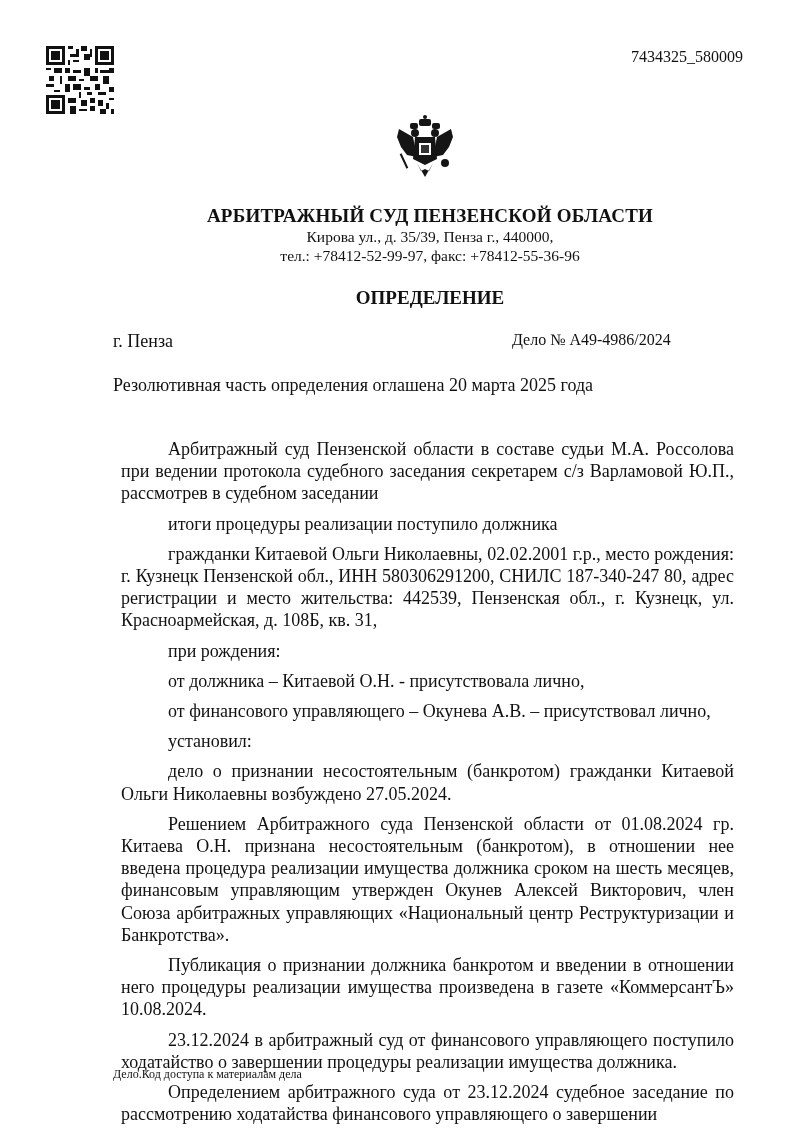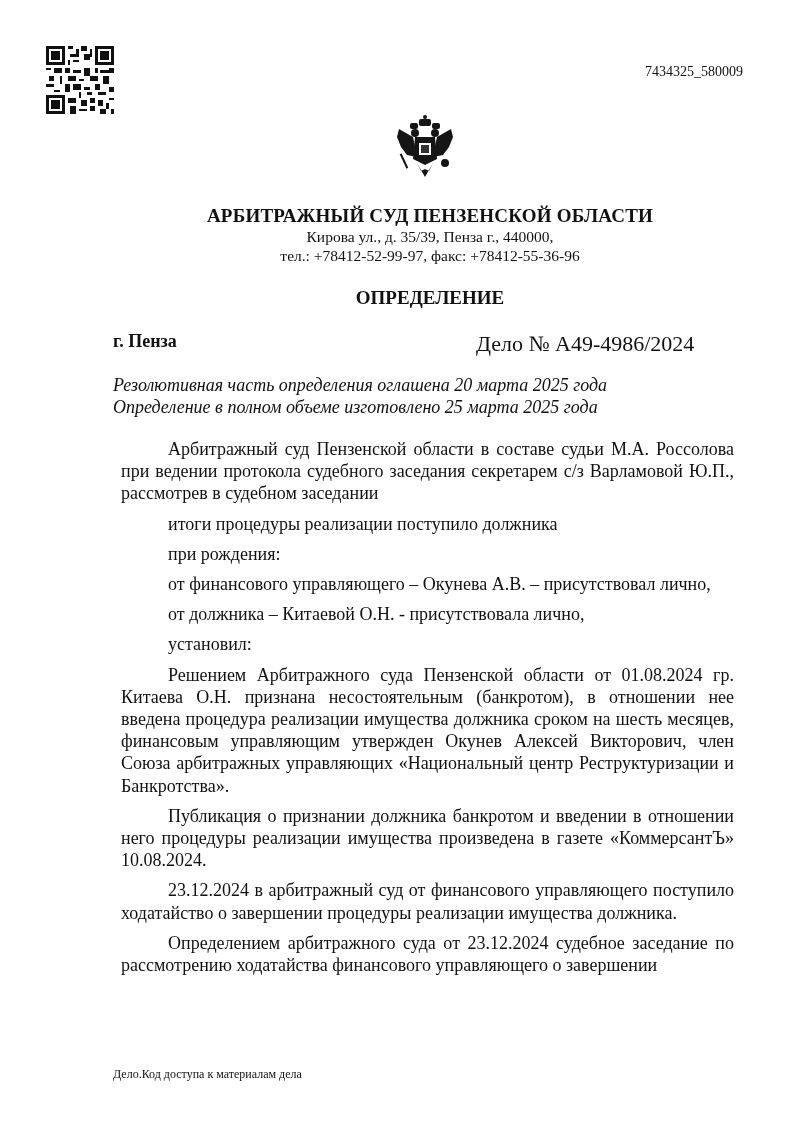--- a/index.html
+++ b/index.html
@@ -2,30 +2,30 @@
 <html><head>
   <meta charset="utf-8">
   <style>
     html, body { margin: 0; padding: 0; background: #ffffff; }
     body {
       width: 800px; height: 1131px; position: relative; overflow: hidden;
       font-family: "Liberation Serif", "DejaVu Serif", serif;
       color: #111111;
     }
     .qr { position: absolute; left: 46px; top: 46px; width: 68px; height: 68px; }
-    .doc-id { position: absolute; right: 57px; top: 48px; font-size: 14px; margin-top: 16px; }
+    .doc-id { position: absolute; right: 57px; top: 48px; font-size: 16px; }
     .emblem { position: absolute; left: 393px; top: 113px; width: 64px; height: 70px; }
     .header { position: absolute; left: 0; width: 860px; text-align: center; }
     .court-name { top: 205px; font-size: 19px; font-weight: bold; letter-spacing: 0.2px; }
     .court-addr { top: 228px; font-size: 15.5px; }
     .court-tel { top: 247px; font-size: 15.5px; }
     .doc-title { top: 287px; font-size: 19px; font-weight: bold; }
-    .city { position: absolute; left: 113px; top: 331px; font-size: 18px; font-weight: bold; }
-    .case { position: absolute; left: 476px; top: 331px; font-size: 22px; }
-    .dates { position: absolute; left: 113px; top: 374px; font-size: 18px; line-height: 22px; font-style: italic; }
+    .city { position: absolute; left: 113px; top: 331px; font-size: 18px; }
+    .case { position: absolute; left: 512px; top: 331px; font-size: 16px; }
+    .dates { position: absolute; left: 113px; top: 374px; font-size: 18px; line-height: 22px; }
     .body-text {
       position: absolute; left: 113px; top: 430px; width: 629px;
       font-size: 18px; line-height: 22.2px; text-align: justify;
     }
     .body-text p { margin: 8px; }
     .indent { text-indent: 47px; }
     .ind-only { padding-left: 47px; }
     .footer { position: absolute; left: 113px; top: 1067px; font-size: 12px; }
   </style>
 </head>
@@ -123,29 +123,30 @@
 <div class="header court-name">АРБИТРАЖНЫЙ СУД ПЕНЗЕНСКОЙ ОБЛАСТИ</div>
 <div class="header court-addr">Кирова ул., д. 35/39, Пенза г., 440000,</div>
 <div class="header court-tel">тел.: +78412-52-99-97, факс: +78412-55-36-96</div>
 <div class="header doc-title">ОПРЕДЕЛЕНИЕ</div>
 
 <div class="city">г. Пенза</div>
 <div class="case">Дело №  А49-4986/2024</div>
 
 <div class="dates">
   <div>Резолютивная часть определения оглашена 20 марта 2025 года</div>
-  <div>Определение в полном объеме изготовлено 25 марта 2025 года</div>
 </div>
 
 <div class="body-text">
   <p class="indent">Арбитражный суд Пензенской области в  составе судьи  М.А. Россолова при ведении протокола судебного заседания секретарем с/з Варламовой Ю.П., рассмотрев в судебном заседании</p>
   <p class="ind-only">итоги процедуры реализации поступило должника</p>
+  <p class="indent">гражданки Китаевой Ольги Николаевны, 02.02.2001 г.р., место рождения: г. Кузнецк Пензенской обл., ИНН 580306291200, СНИЛС 187-340-247 80, адрес регистрации и место жительства: 442539, Пензенская обл., г. Кузнецк, ул. Красноармейская, д. 108Б, кв. 31,</p>
   <p class="ind-only">при рождения:</p>
+  <p class="ind-only">от должника – Китаевой О.Н. - присутствовала лично,</p>
   <p class="ind-only">от финансового управляющего – Окунева А.В. – присутствовал лично,</p>
-  <p class="ind-only">от должника – Китаевой О.Н. - присутствовала лично,</p>
   <p class="ind-only">установил:</p>
+  <p class="indent">дело о признании несостоятельным (банкротом) гражданки Китаевой Ольги Николаевны возбуждено 27.05.2024.</p>
   <p class="indent">Решением Арбитражного суда Пензенской области от 01.08.2024  гр. Китаева О.Н. признана несостоятельным (банкротом), в отношении нее введена процедура реализации имущества должника сроком на шесть месяцев, финансовым управляющим утвержден Окунев Алексей Викторович, член Союза арбитражных управляющих «Национальный центр Реструктуризации и Банкротства».</p>
   <p class="indent">Публикация о признании должника банкротом и введении в отношении него процедуры реализации имущества произведена в газете «КоммерсантЪ» 10.08.2024.</p>
   <p class="indent"> 23.12.2024 в арбитражный суд от финансового управляющего поступило ходатайство о завершении процедуры реализации имущества должника.</p>
   <p class="indent">Определением арбитражного суда от 23.12.2024 судебное заседание по рассмотрению ходатайства финансового управляющего о завершении</p>
 </div>
 
 <div class="footer">Дело.Код доступа к материалам дела</div>
 
 </body></html>

